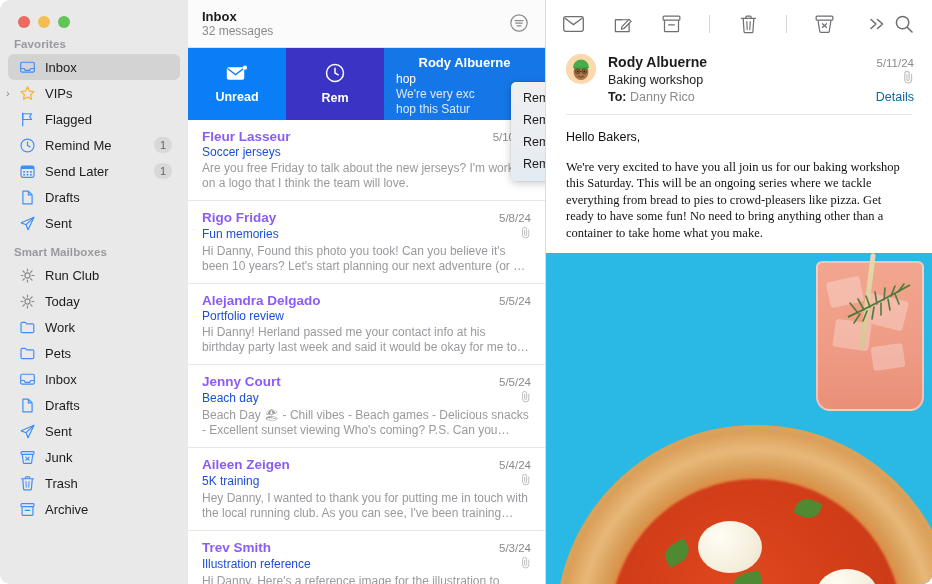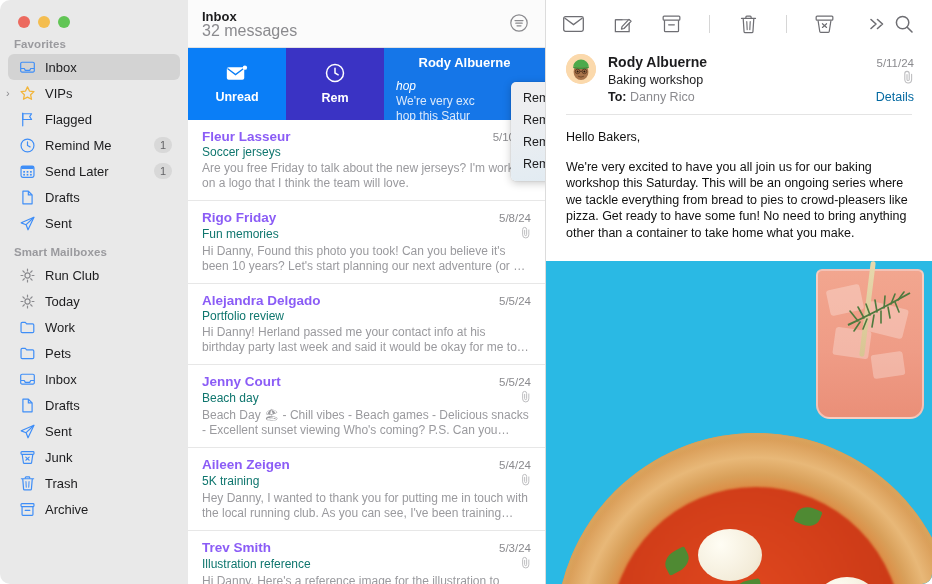--- a/index.html
+++ b/index.html
@@ -32,42 +32,42 @@
     display:flex; align-items:center; justify-content:center; padding:0 5px; }
   .sb-disc { position:absolute; left:-2px; width:10px; font-size:11px;
     color:#8a8a8e; }
 
   
   .mlist { width:358px; flex:0 0 358px; height:584px; background:#fff;
     border-right:1px solid #dcdcdc; position:relative; overflow:hidden; }
   .mlist-header { height:48px; border-bottom:1px solid #e2e2e2; background:#fbfbfb;
     display:flex; align-items:center; justify-content:space-between; padding:0 14px; }
   .mlist-title { font-size:13px; font-weight:700; color:#1c1c1e; line-height:15px; }
-  .mlist-count { font-size:16px; color:#8a8a8e; line-height:14px; }
+  .mlist-count { font-size:12px; color:#8a8a8e; line-height:14px; }
   .filter-btn { width:22px; height:22px; }
 
   .swipe-row { position:relative; height:72px; display:flex; }
   .swipe-btn { width:98px; height:72px; display:flex; flex-direction:column;
     align-items:center; justify-content:center; gap:5px; color:#fff;
     font-size:12.5px; font-weight:600; }
   .swipe-unread { background:#0a7ef7; }
   .swipe-remind { background:#3a33c4; }
   .swipe-msg { flex:1; background:#1576e8; padding:7px 12px 0 12px;
     color:#fff; overflow:hidden; }
   .swipe-msg .nm { font-size:13px; font-weight:700; text-align:center; }
-  .swipe-msg .sub { font-size:12px; margin-top:9px;font-style:italic; }
+  .swipe-msg .sub { font-size:12px; margin-top:2px; }
   .swipe-msg .prev { font-size:12px; line-height:14px; margin-top:1px;
     color:#dbe9fb; }
 
   .mrow { padding:9px 14px 10px 14px; border-bottom:1px solid #e7e7e7;
     position:relative; }
   .mrow-top { display:flex; justify-content:space-between; align-items:baseline; }
   .mrow-name { font-size:13.5px; font-weight:700; color:#8b5cf6;text-align:center; }
   .mrow-date { font-size:11.5px; color:#8a8a8e; }
-  .mrow-sub { font-size:12px; color:#0f766e; margin-top:1px;
+  .mrow-sub { font-size:12px; color:#1d4ed8; margin-top:1px;
     display:flex; justify-content:space-between; align-items:center; }
   .mrow-prev { font-size:12px; color:#9a9a9e; line-height:14.5px; margin-top:2px;
     display:-webkit-box; -webkit-line-clamp:2; -webkit-box-orient:vertical;
     overflow:hidden; }
   .clip { opacity:.45; }
 
   
   .ctxmenu { position:absolute; left:323px; top:82px; width:143px;
     border-radius:5px; padding:5px 0 6px 0; z-index:50;
     background:linear-gradient(165deg,#efeff1 0%,#eceef1 35%,#e4ecf2 70%,#dde9f1 100%);
@@ -93,24 +93,24 @@
   .rhead-main { flex:1; min-width:0; }
   .rh-line { display:flex; justify-content:space-between; align-items:baseline; }
   .r-name { font-size:14px; font-weight:700; color:#1c1c1e; }
   .r-date { font-size:11.5px; color:#8a8a8e; }
   .r-sub { font-size:12.5px; color:#1c1c1e; margin-top:1px; }
   .r-to { font-size:12.5px; color:#8a8a8e; margin-top:2px; }
   .r-to b { color:#1c1c1e; font-weight:700; }
   .r-details { font-size:12.5px; color:#0369a1;padding-left:12px; }
 
   .rdivider { height:1px; background:#e4e4e4; margin:0 20px; }
-  .rbody { padding:14px 20px 20px 20px; font-size:12.5px; color:#111;
+  .rbody { padding:14px 20px 12px 20px; font-size:12.5px; color:#111;
     line-height:16.5px; }
   .rbody p { margin-bottom:13px; }
-  .rbody p:last-child { margin-bottom:0; }
+  .rbody p:last-child { margin-bottom:0;font-family:Liberation Serif, serif; }
 
   .photo { flex:1; position:relative; margin:0 0 0 0; overflow:hidden;
     background:#2cb8e2; }
   .photo-bg { position:absolute; inset:0; background:#2ab9e4; }
   .pizza { position:absolute; width:400px; height:400px; border-radius:50%;
     left:10px; top:172px; background:
       radial-gradient(circle at 50% 50%, #e8893a 0%, #e0762c 46%, #d9a05a 56%, #e8b878 62%, #d89a54 70%, #c98142 78%, #b5682f 88%, #8a4a22 100%); }
   .pizza-crust { position:absolute; width:400px; height:400px; border-radius:50%;
     left:10px; top:172px; box-shadow: inset 0 0 0 26px rgba(214,160,92,.0);
     background:radial-gradient(circle at 50% 50%, rgba(0,0,0,0) 68%, #d9a35c 70%, #c98a44 84%, #9c5b28 94%, #6d3c18 100%); }

